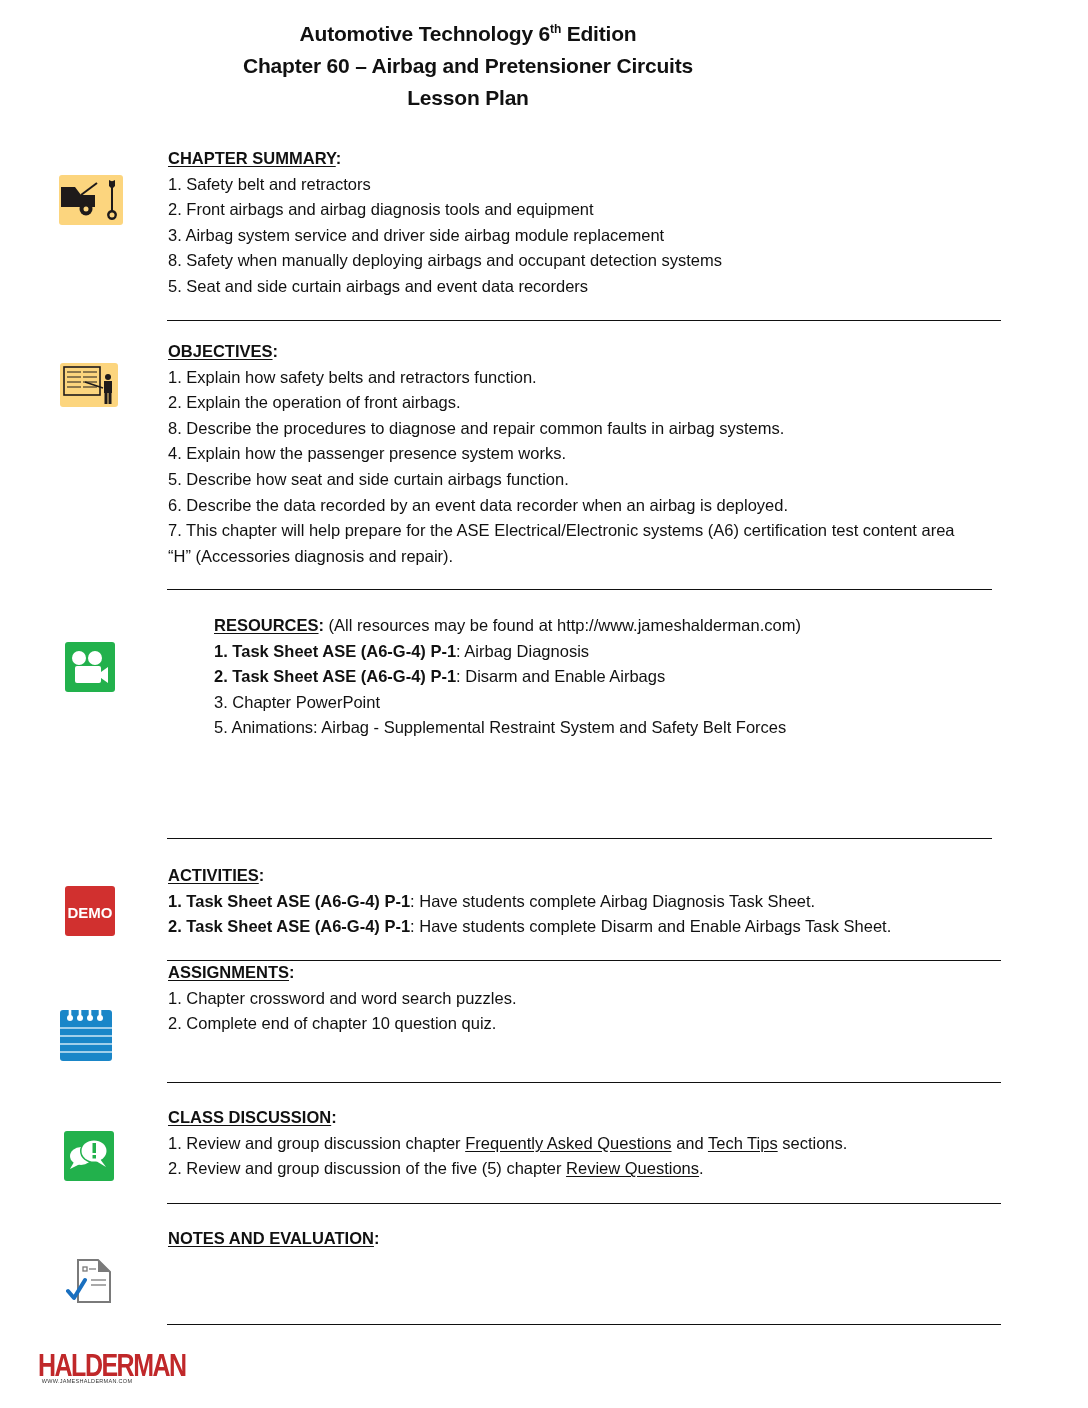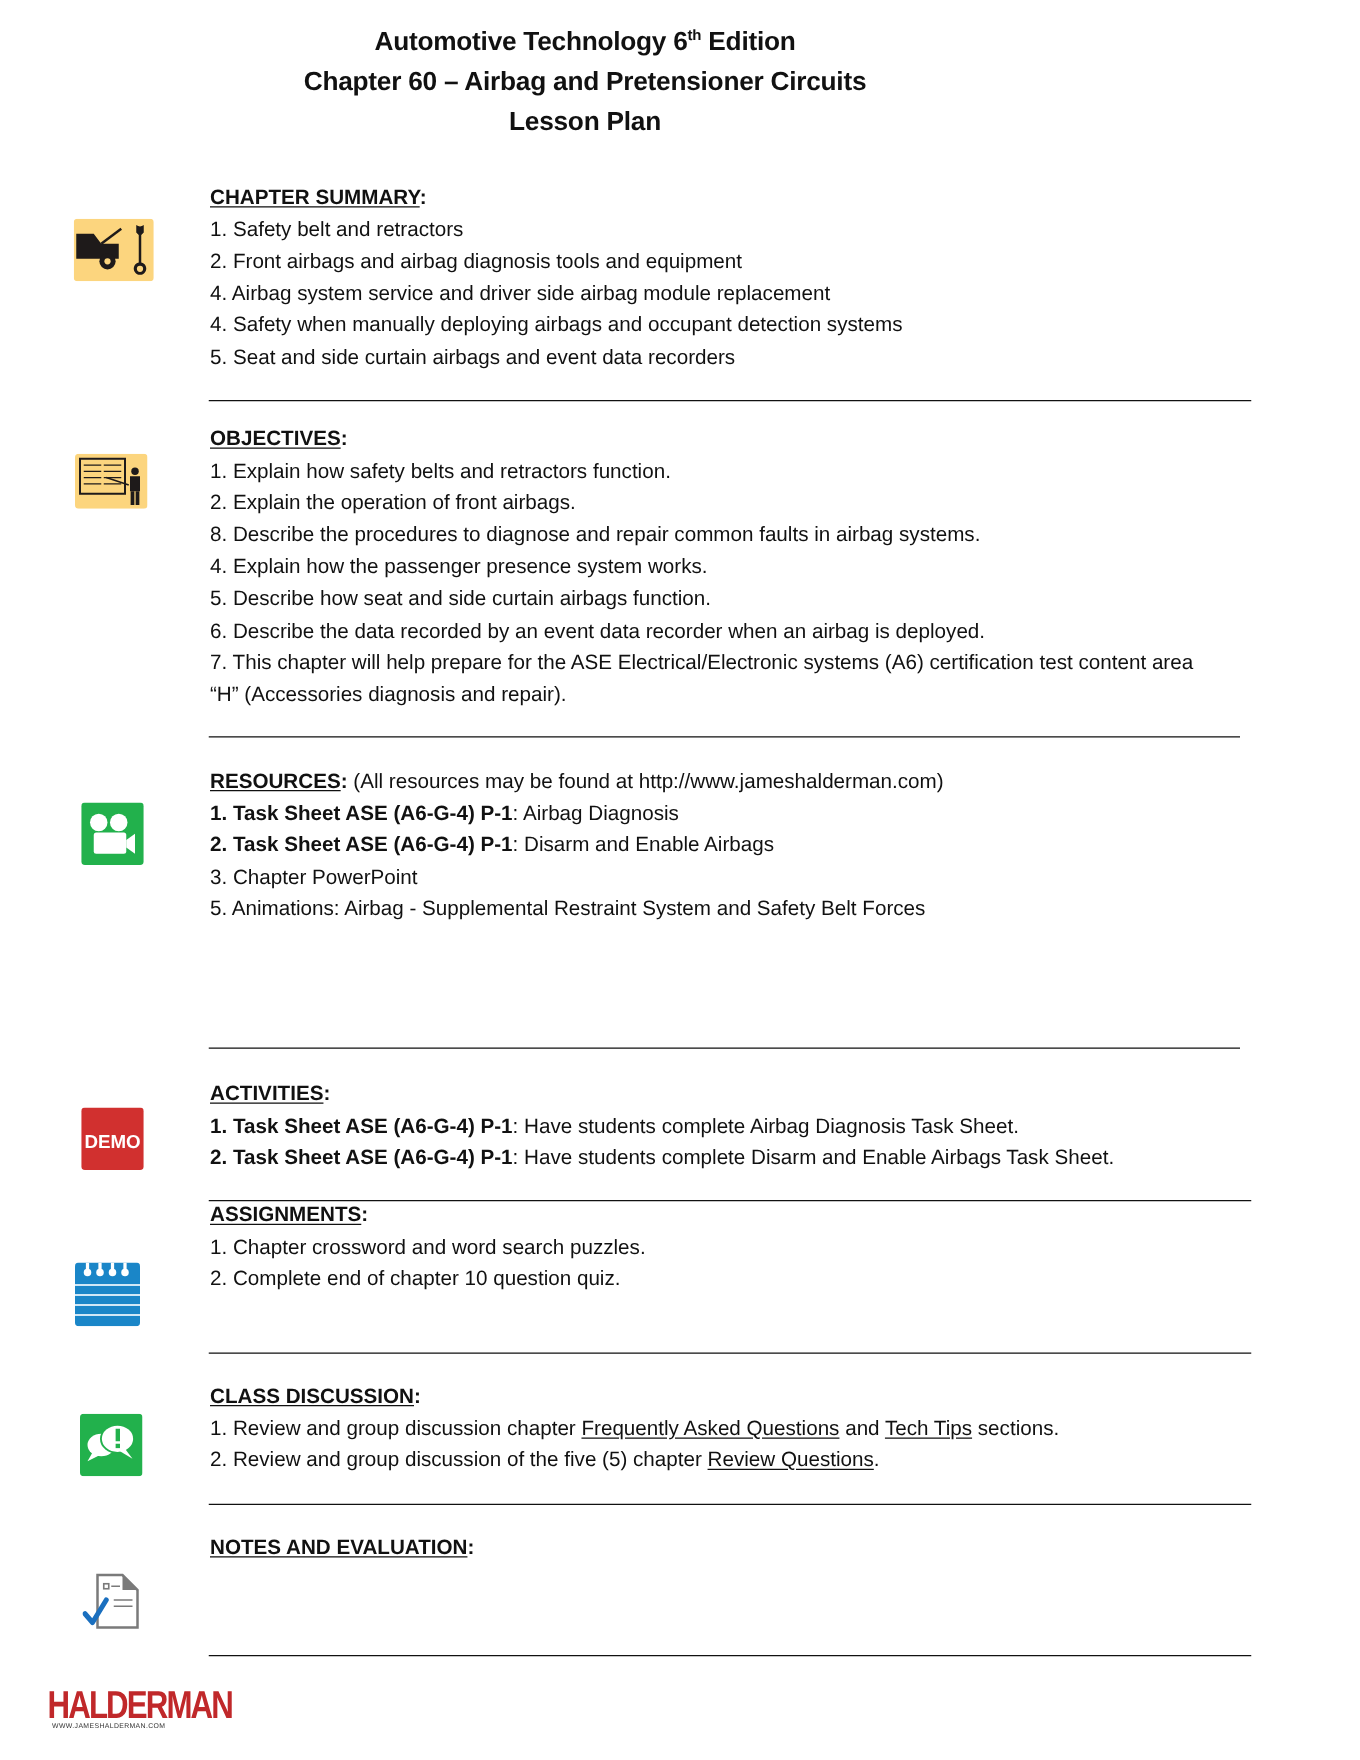--- a/index.html
+++ b/index.html
@@ -49,22 +49,22 @@
     <circle cx="27" cy="34" r="6.5" fill="#1e1a1a"></circle>
     <circle cx="27" cy="34" r="2.5" fill="#fcd57e"></circle>
     <path d="M50 5 a5 5 0 0 0 6 0 l0 6 l-2 2 l0 22 a5 5 0 1 1 -2 0 l0 -22 l-2 -2 z" fill="#1e1a1a"></path>
     <circle cx="53" cy="40" r="2.5" fill="#fcd57e"></circle>
   </svg>
 </div>
 <div class="section" style="top:146px;">
   <div class="heading"><span class="u">CHAPTER SUMMARY</span>:</div>
   <div class="item">1. Safety belt and retractors</div>
   <div class="item">2. Front airbags and airbag diagnosis tools and equipment</div>
-  <div class="item">4. Airbag system service and driver side airbag module replacement</div>
-  <div class="item">4. Safety when manually deploying airbags and occupant detection systems</div>
+  <div class="item">3. Airbag system service and driver side airbag module replacement</div>
+  <div class="item">8. Safety when manually deploying airbags and occupant detection systems</div>
   <div class="item">5. Seat and side curtain airbags and event data recorders</div>
 </div>
 <div class="divider" style="top:320px; width:834px;"></div>
 
 <div class="icon" style="left:60px; top:363px;">
   <svg width="58" height="44" viewBox="0 0 58 44">
     <rect x="0" y="0" width="58" height="44" rx="3" fill="#fcd57e"></rect>
     <rect x="4" y="4" width="36" height="28" fill="none" stroke="#1e1a1a" stroke-width="1.6"></rect>
     <g stroke="#1e1a1a" stroke-width="1">
       <line x1="7" y1="9" x2="21" y2="9"></line>
@@ -98,21 +98,21 @@
 
 <div class="icon" style="left:65px; top:642px;">
   <svg width="50" height="50" viewBox="0 0 50 50">
     <rect x="0" y="0" width="50" height="50" rx="3" fill="#22b14c"></rect>
     <circle cx="14" cy="16" r="7" fill="#fff"></circle>
     <circle cx="30" cy="16" r="7" fill="#fff"></circle>
     <rect x="10" y="24" width="26" height="17" rx="2" fill="#fff"></rect>
     <path d="M36 30 L43 25 L43 41 L36 36 Z" fill="#fff"></path>
   </svg>
 </div>
-<div class="section" style="top:613px;">
+<div class="section" style="top:613px;margin-left:46px;">
   <div class="item"><span class="heading"><span class="u">RESOURCES</span>:</span><span> (All resources may be found at http://www.jameshalderman.com)</span></div>
   <div class="item"><b>1. Task Sheet ASE (A6-G-4) P-1</b><span>: Airbag Diagnosis</span></div>
   <div class="item"><b>2. Task Sheet ASE (A6-G-4) P-1</b><span>: Disarm and Enable Airbags</span></div>
   <div class="item">3. Chapter PowerPoint</div>
   <div class="item">5. Animations: Airbag - Supplemental Restraint System and Safety Belt Forces</div>
 </div>
 <div class="divider" style="top:838px; width:825px;"></div>
 
 <div class="icon" style="left:65px; top:886px;">
   <svg width="50" height="50" viewBox="0 0 50 50">

